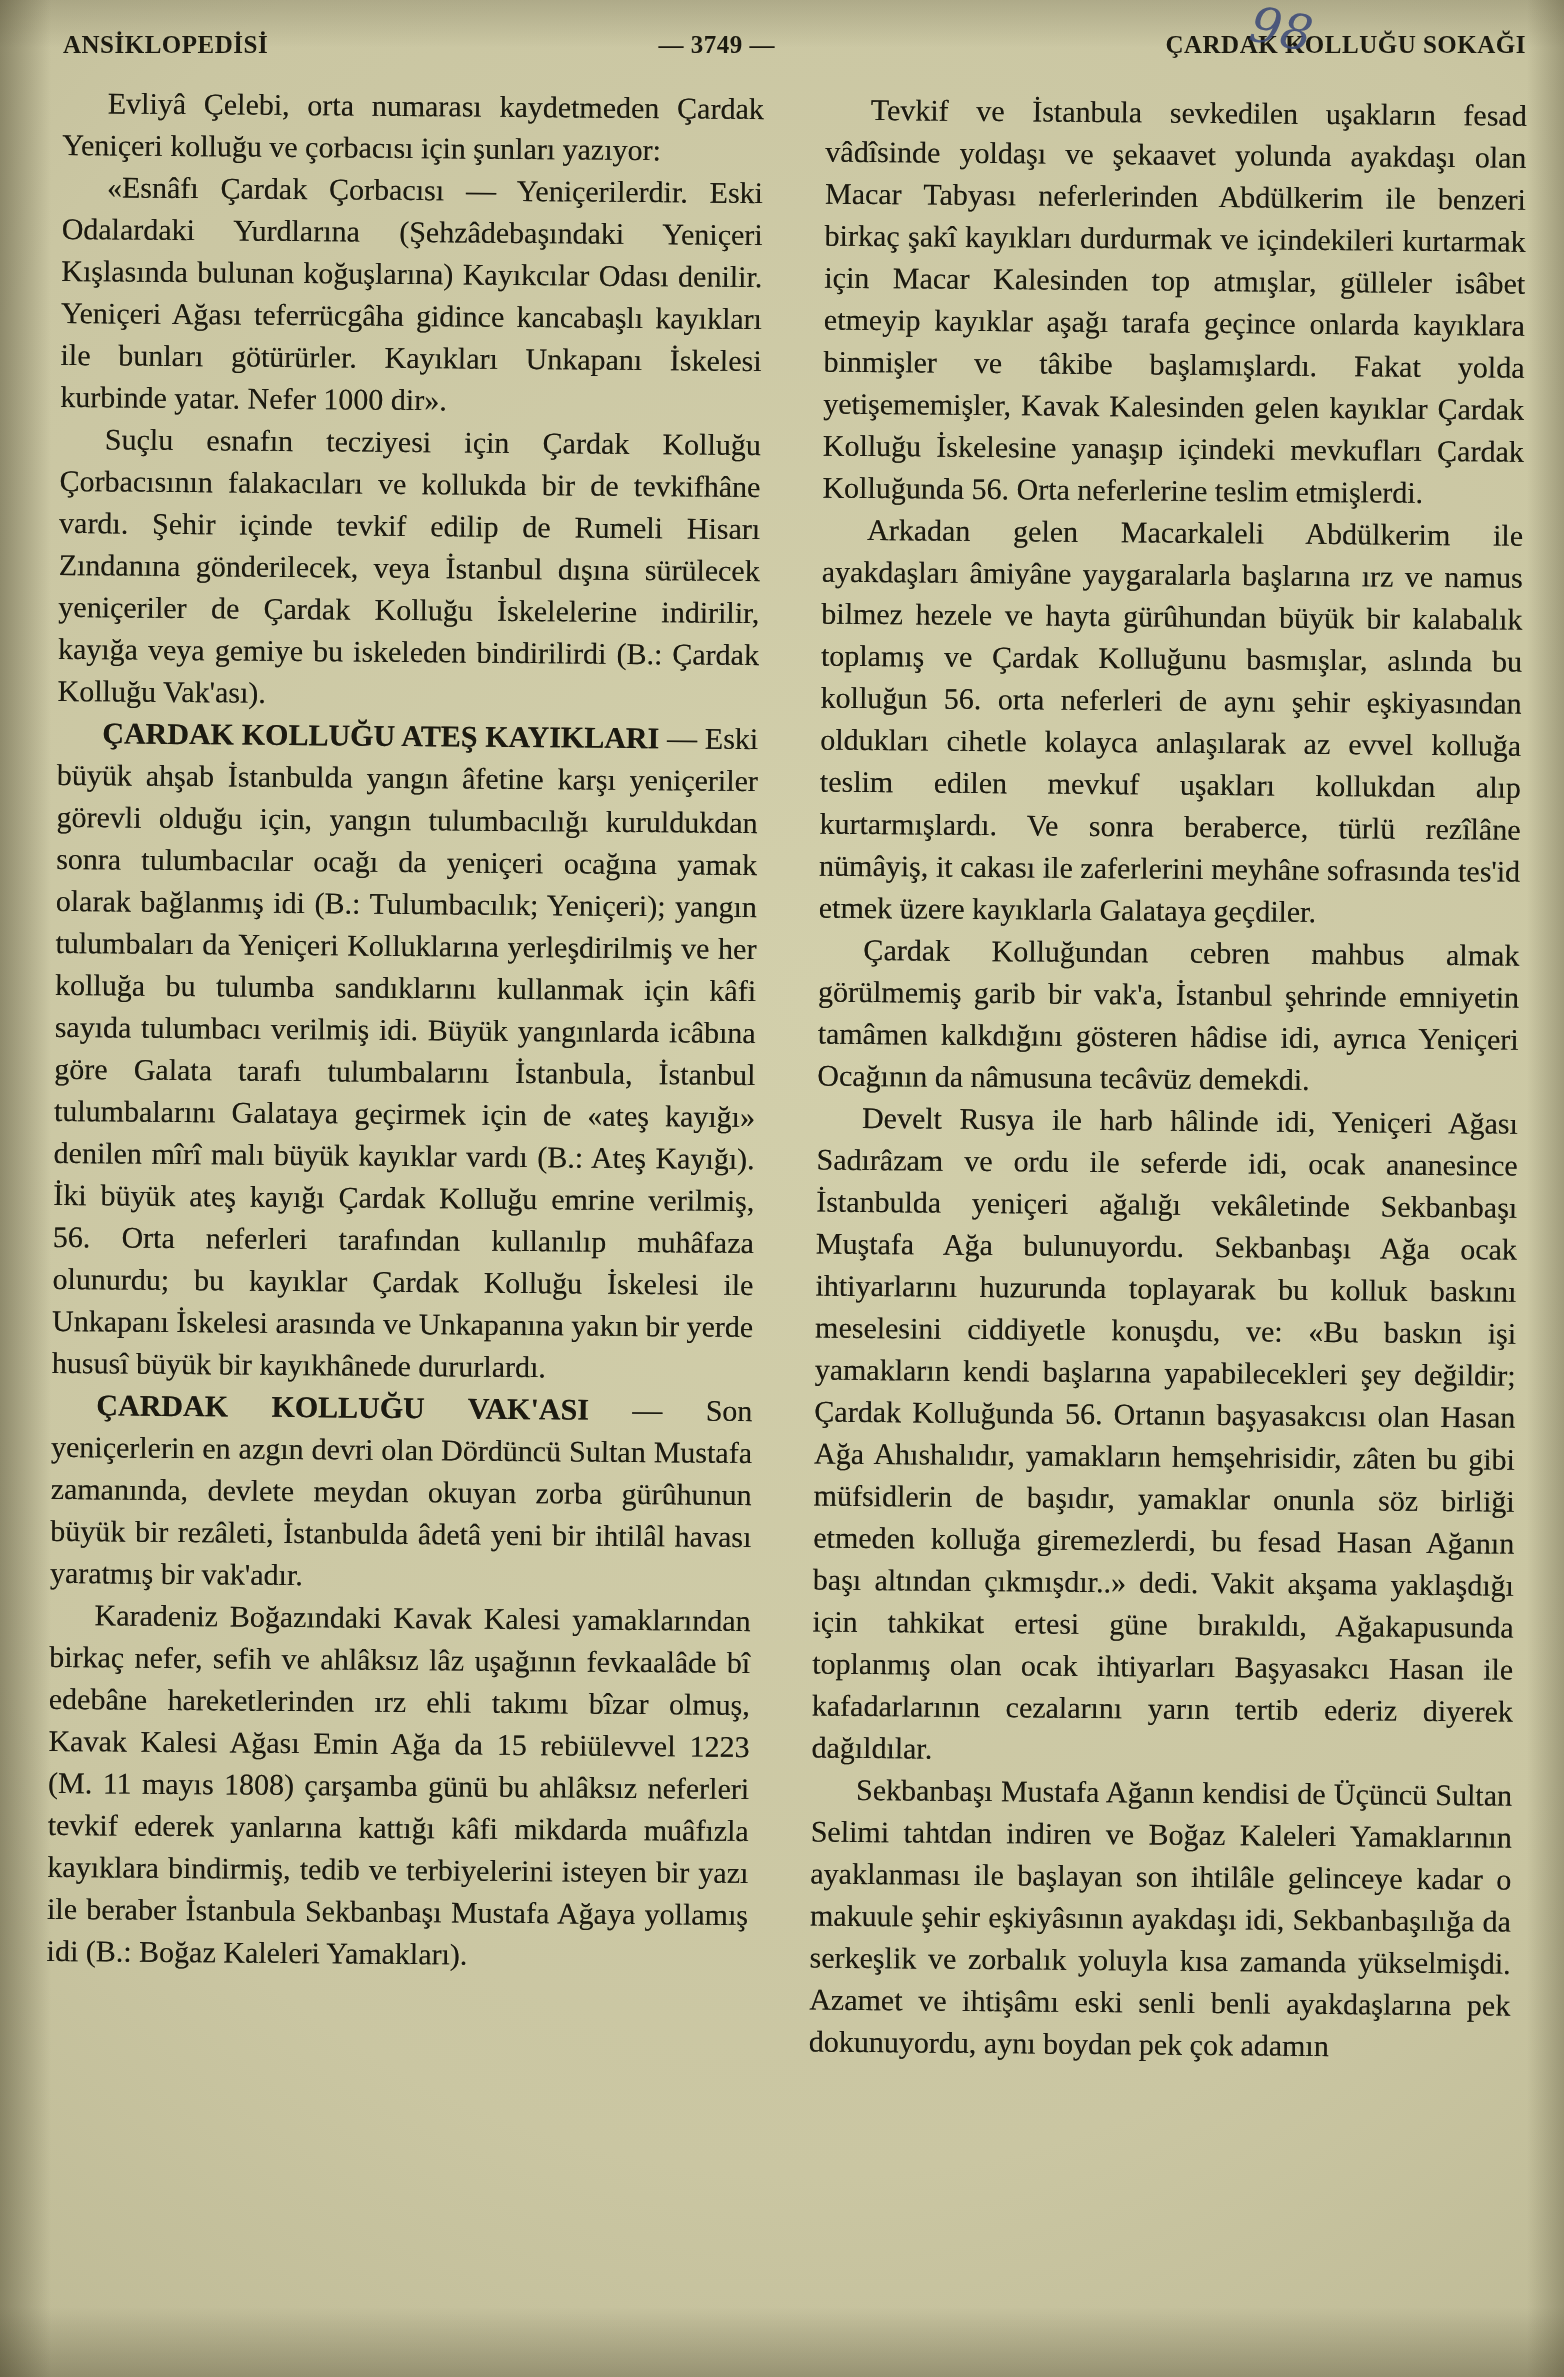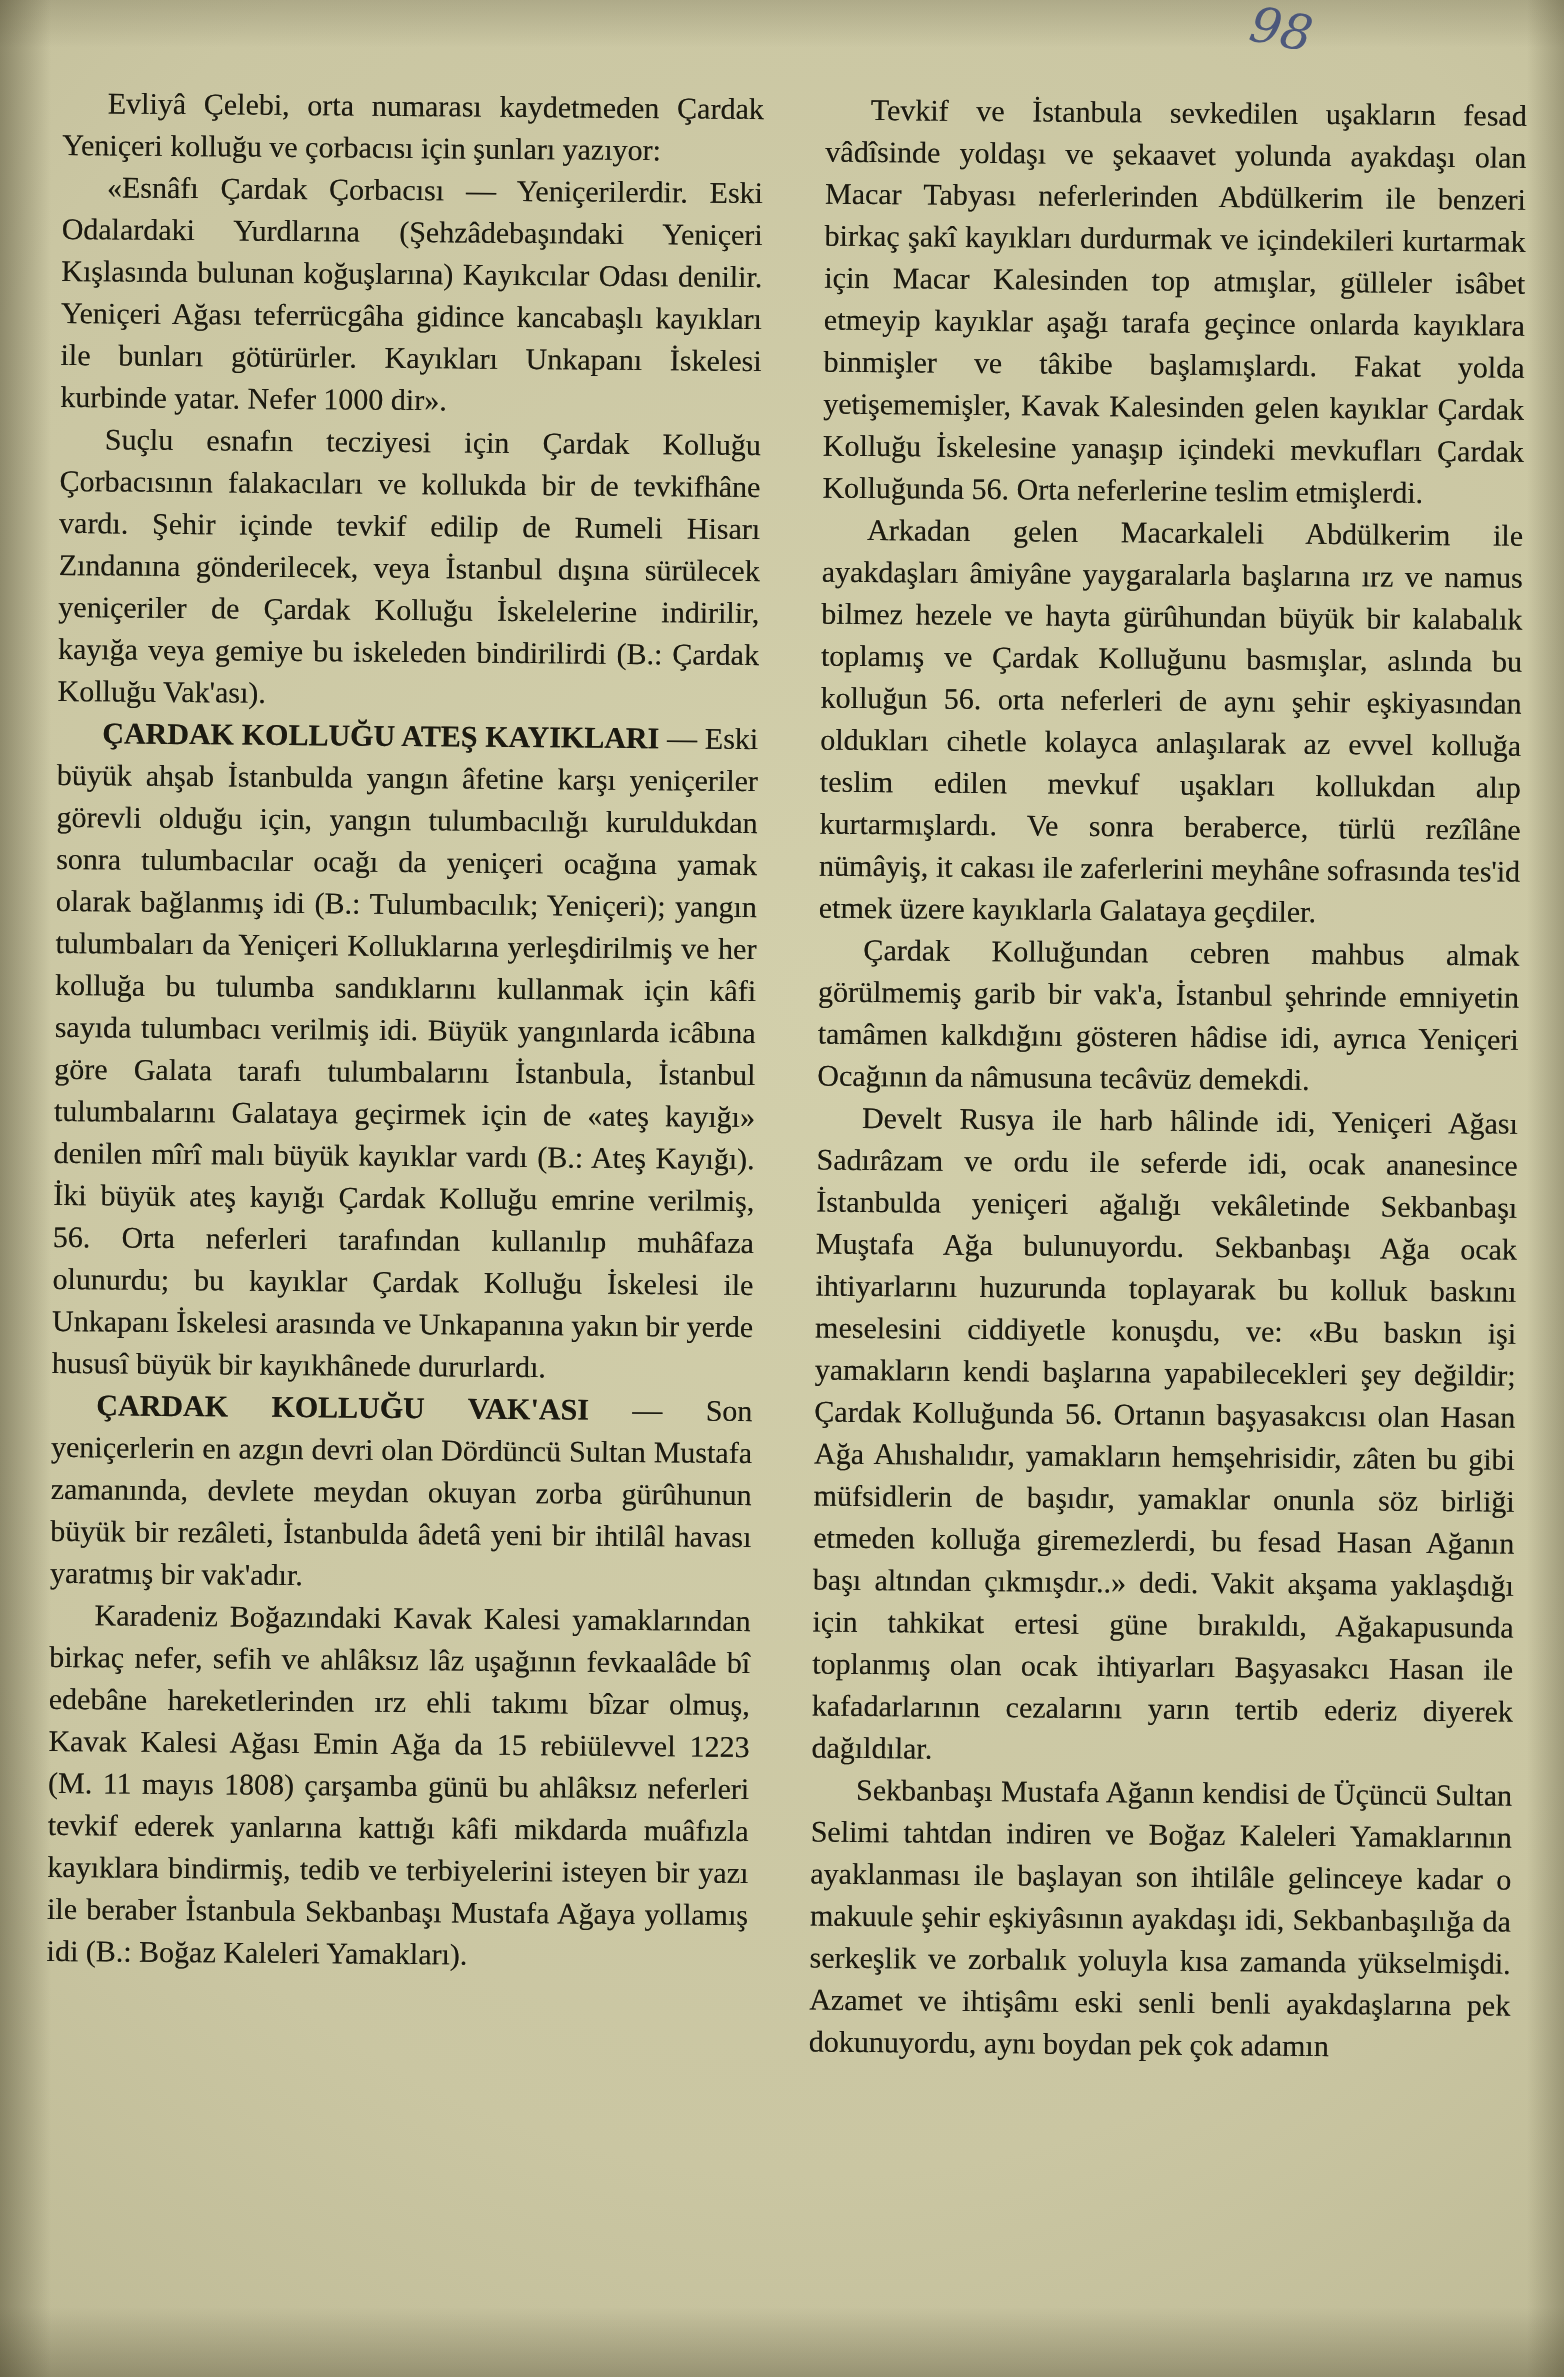--- a/index.html
+++ b/index.html
@@ -39,20 +39,25 @@
     hyphens:auto;
   }
   .col p{margin:0;text-indent:1.5em;}
   .col .lead{font-weight:bold;}
 </style>
 </head>
 <body>
 
 <div class="page">
 
+  <div class="header">
+    <span>ANSİKLOPEDİSİ</span>
+    <span>— 3749 —</span>
+    <span>ÇARDAK KOLLUĞU SOKAĞI</span>
+  </div>
 
   <div class="handwritten">98</div>
 
   <div class="content">
 
     <div class="col">
       <p><span>Evliyâ Çelebi, orta numarası kaydetmeden Çardak Yeniçeri kolluğu ve çorbacısı için şunları yazıyor:</span></p>
       <p><span>«Esnâfı Çardak Çorbacısı — Yeniçerilerdir. Eski Odalardaki Yurdlarına (Şehzâdebaşındaki Yeniçeri Kışlasında bulunan koğuşlarına) Kayıkcılar Odası denilir. Yeniçeri Ağası teferrücgâha gidince kancabaşlı kayıkları ile bunları götürürler. Kayıkları Unkapanı İskelesi kurbinde yatar. Nefer 1000 dir».</span></p>
       <p><span>Suçlu esnafın tecziyesi için Çardak Kolluğu Çorbacısının falakacıları ve kollukda bir de tevkifhâne vardı. Şehir içinde tevkif edilip de Rumeli Hisarı Zındanına gönderilecek, veya İstanbul dışına sürülecek yeniçeriler de Çardak Kolluğu İskelelerine indirilir, kayığa veya gemiye bu iskeleden bindirilirdi (B.: Çardak Kolluğu Vak'ası).</span></p>
       <p><b class="lead">ÇARDAK KOLLUĞU ATEŞ KAYIKLARI</b><span> — Eski büyük ahşab İstanbulda yangın âfetine karşı yeniçeriler görevli olduğu için, yangın tulumbacılığı kuruldukdan sonra tulumbacılar ocağı da yeniçeri ocağına yamak olarak bağlanmış idi (B.: Tulumbacılık; Yeniçeri); yangın tulumbaları da Yeniçeri Kolluklarına yerleşdirilmiş ve her kolluğa bu tulumba sandıklarını kullanmak için kâfi sayıda tulumbacı verilmiş idi. Büyük yangınlarda icâbına göre Galata tarafı tulumbalarını İstanbula, İstanbul tulumbalarını Galataya geçirmek için de «ateş kayığı» denilen mîrî malı büyük kayıklar vardı (B.: Ateş Kayığı). İki büyük ateş kayığı Çardak Kolluğu emrine verilmiş, 56. Orta neferleri tarafından kullanılıp muhâfaza olunurdu; bu kayıklar Çardak Kolluğu İskelesi ile Unkapanı İskelesi arasında ve Unkapanına yakın bir yerde hususî büyük bir kayıkhânede dururlardı.</span></p>

